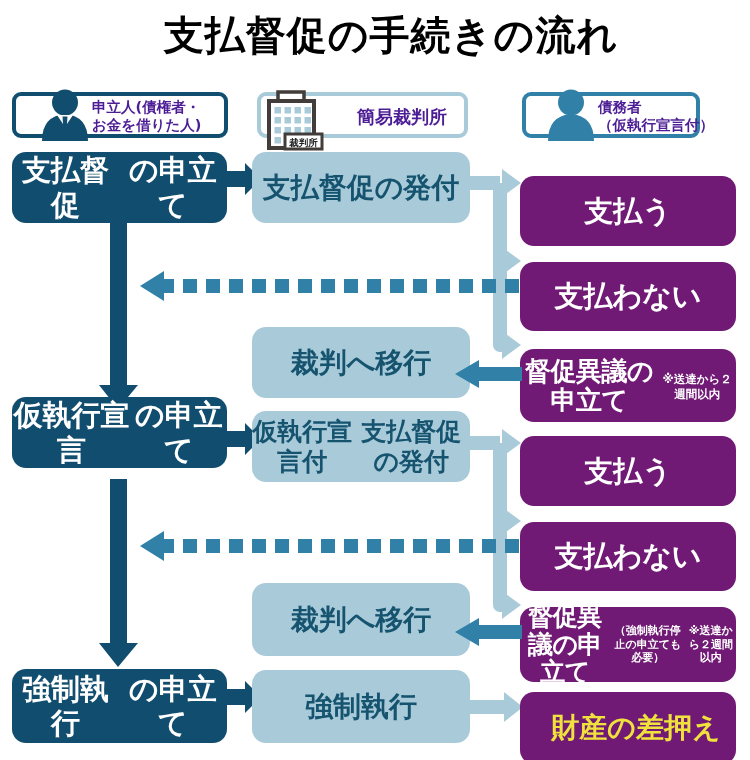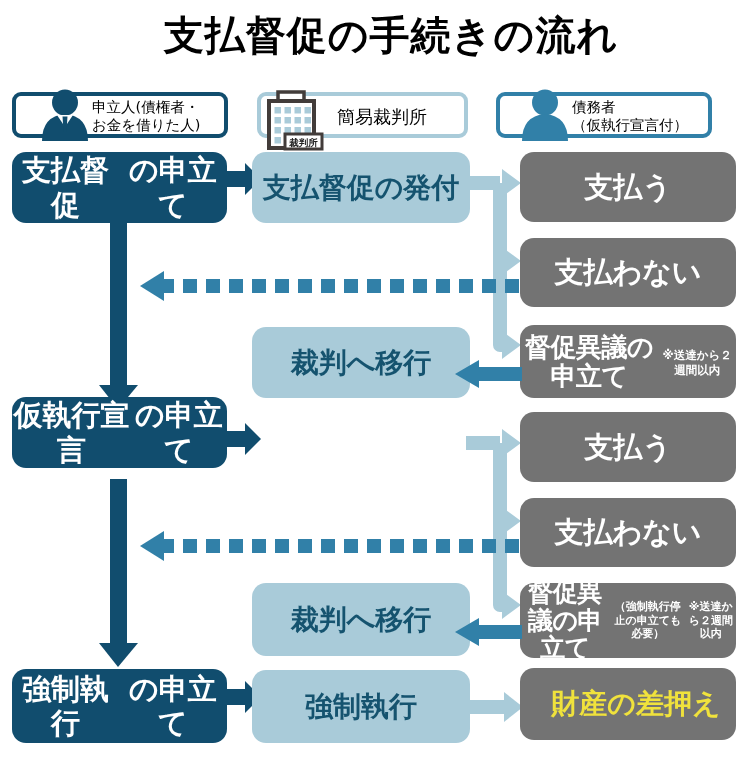--- a/index.html
+++ b/index.html
@@ -14,40 +14,40 @@
   svg.layer{position:absolute;left:0;top:0;}
   .layer-behind{z-index:0;}
   .layer-front{z-index:2;}
   .box{
     position:absolute;border-radius:14px;display:flex;flex-direction:row;
     align-items:center;justify-content:center;text-align:center;
     font-weight:bold;z-index:1;box-sizing:border-box;
   }
   .dark{background:#114d6e;color:#ffffff;font-size:29px;line-height:1.18;}
   .light{background:#a9cbd9;color:#15536f;font-size:28px;line-height:1.18;}
-  .mid{background:#737373;color:#ffffff;font-size:29px;line-height:1.18;}
+  .mid{background:#701a75;color:#ffffff;font-size:29px;line-height:1.18;margin-top:24px;}
   .small-lines{font-size:25px;}
   .objection-title{font-size:26px;letter-spacing:-0.5px;line-height:1.1;}
   .objection-title-2{font-size:25px;letter-spacing:-0.5px;line-height:1.1;}
   .note{font-size:11.5px;font-weight:bold;line-height:1.3;margin-top:2px;letter-spacing:0;}
   .note2{font-size:11px;font-weight:bold;line-height:1.25;letter-spacing:0;text-align:center;}
   .yellow-text{color:#f0e23c;font-size:28px;}
   .hdr{
     position:absolute;background:#fff;border-radius:9px;box-sizing:border-box;
     height:46px;z-index:1;
   }
   .hdr-left{border:4px solid #114d6e;}
   .hdr-mid{border:4px solid #a9cbd9;}
   .hdr-right{border:4px solid #3180a8;}
   .hdr-icon{position:absolute;overflow:visible;}
   .hdr-text{
-    position:absolute;font-weight:400;color:#000000;white-space:nowrap;
+    position:absolute;font-weight:700;color:#4c1d95;white-space:nowrap;
   }
   .hdr-text-left{left:76px;top:2px;font-size:14.5px;line-height:1.25;}
-  .hdr-text-mid{left:76px;top:9px;font-size:18px;}
+  .hdr-text-mid{left:96px;top:9px;font-size:18px;}
   .hdr-text-right{left:72px;top:2px;font-size:14.5px;line-height:1.25;}
 </style>
 </head>
 <body>
 
 <div class="canvas">
 
   <div class="title">支払督促の手続きの流れ</div>
 
   <svg class="layer layer-behind" width="750" height="760" viewBox="0 0 750 760">
@@ -142,21 +142,21 @@
         <rect x="30.5" y="37" width="6.5" height="6.5" fill="#a9cbd9"></rect>
         <rect x="40.5" y="37" width="6.5" height="6.5" fill="#a9cbd9"></rect>
         <rect x="10.5" y="47" width="6.5" height="6.5" fill="#a9cbd9"></rect>
       </g>
       <rect x="21" y="44" width="37" height="15" fill="#ffffff" stroke-width="3" stroke="#423c3a"></rect>
       <text x="39.5" y="55.5" font-size="9.5" font-weight="bold" fill="#222" text-anchor="middle">裁判所</text>
     </svg>
     <div class="hdr-text hdr-text-mid">簡易裁判所</div>
   </div>
 
-  <div class="hdr hdr-right" style="left:496px;top:92px;width:216px;padding-left:25px;">
+  <div class="hdr hdr-right" style="left:522px;top:92px;width:178px;padding-left:25px;">
     <svg class="hdr-icon" style="left:16px;top:-7px;" width="58" height="52" viewBox="0 0 58 52">
       <circle cx="29" cy="13.5" r="13" fill="#3180a8"></circle>
       <path d="M6 52 Q6 27 29 25 Q52 27 52 52 Z" fill="#3180a8"></path>
     </svg>
     <div class="hdr-text hdr-text-right">
       <div>債務者</div>
       <div>（仮執行宣言付）</div>
     </div>
   </div>
 
@@ -179,20 +179,24 @@
     <div class="note">※送達から２週間以内</div>
   </div>
   <div class="box light" style="left:252px;top:327px;width:218px;height:71px;">
     <div>裁判へ移行</div>
   </div>
 
   <div class="box dark" style="left:12px;top:397px;width:215px;height:71px;">
     <div>仮執行宣言</div>
     <div>の申立て</div>
   </div>
+  <div class="box light small-lines" style="left:252px;top:411px;width:218px;height:71px;">
+    <div>仮執行宣言付</div>
+    <div>支払督促の発付</div>
+  </div>
   <div class="box mid" style="left:520px;top:412px;width:216px;height:70px;">
     <div>支払う</div>
   </div>
   <div class="box mid" style="left:520px;top:498px;width:216px;height:69px;">
     <div>支払わない</div>
   </div>
   <div class="box mid" style="left:520px;top:583px;width:216px;height:75px;">
     <div class="objection-title-2">督促異議の申立て</div>
     <div class="note2">（強制執行停止の申立ても必要）</div>
     <div class="note2">※送達から２週間以内</div>

